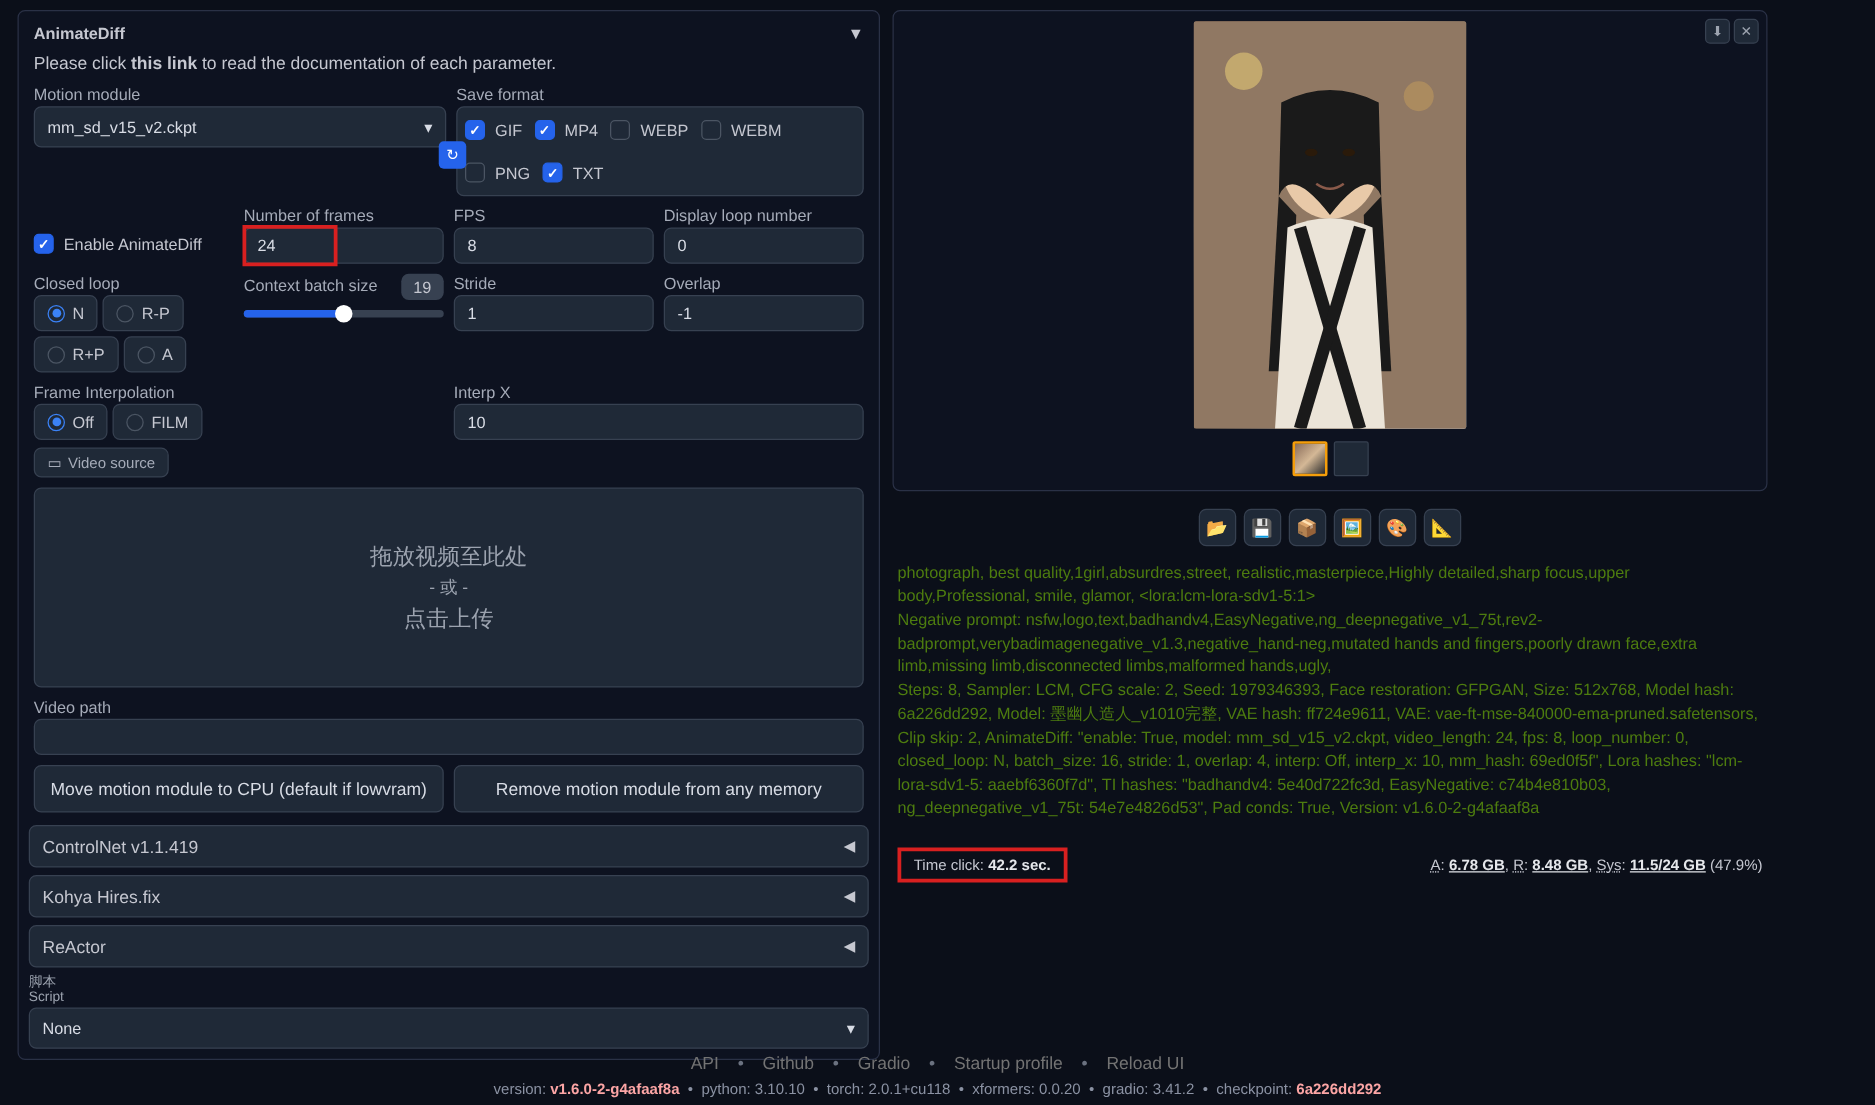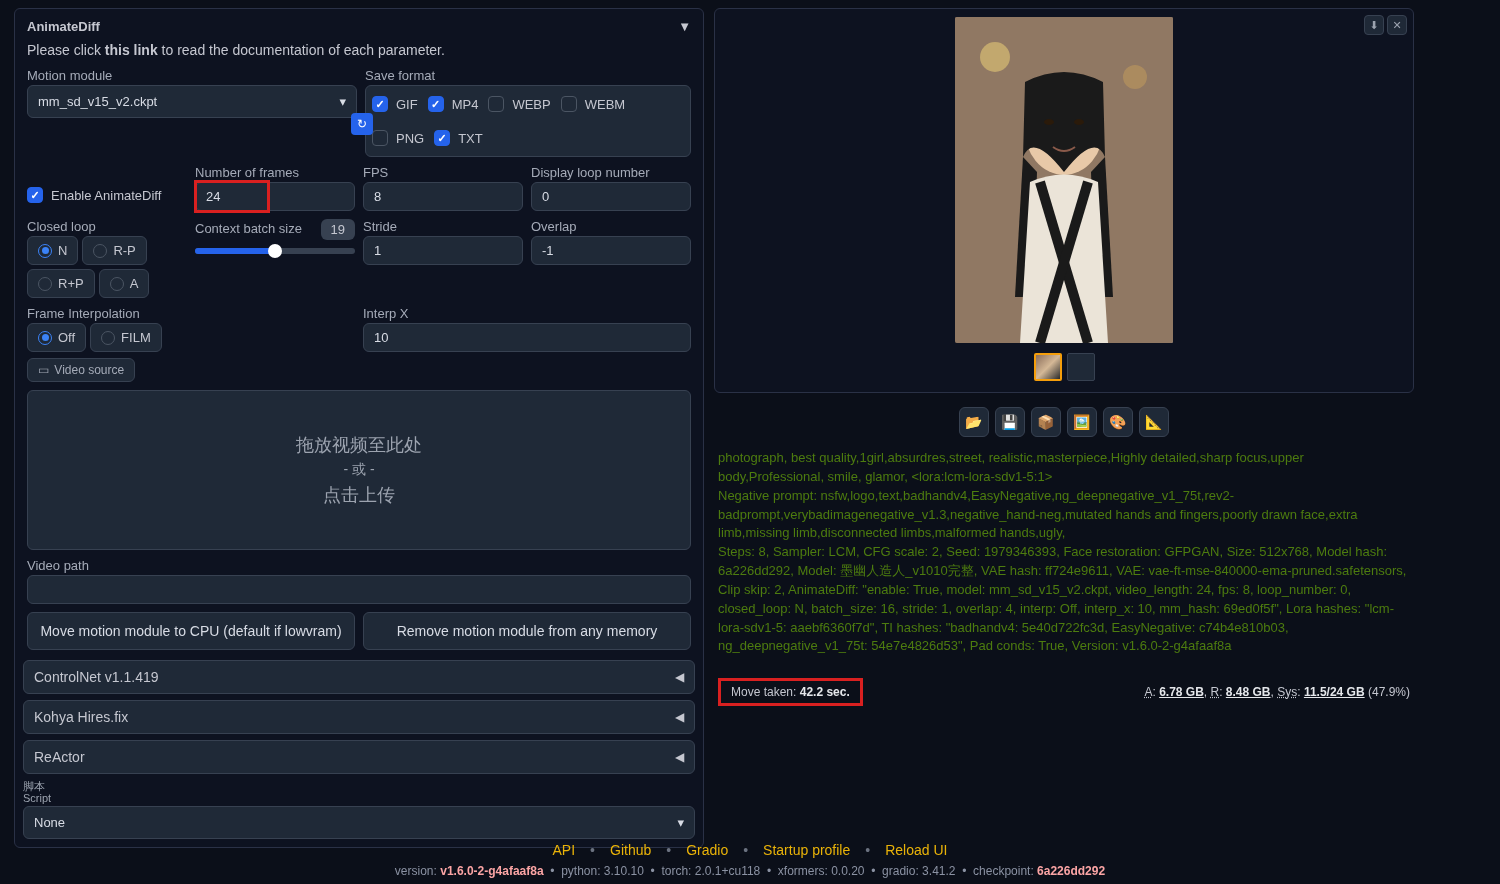--- a/index.html
+++ b/index.html
@@ -50,21 +50,21 @@
 .info-text { font-size: 13px; color: #4d7c0f; line-height: 1.45; padding: 4px; }
 .stats-row { display: flex; justify-content: space-between; align-items: center; padding: 4px; margin-top: 6px; }
 .time-box { border: 3px solid #d92020; padding: 4px 10px; font-size: 12px; }
 .time-box b { color: #e5e7eb; }
 .mem-stats { font-size: 12px; color: #c5c7d0; }
 .mem-stats .u { text-decoration: underline dotted; }
 .mem-stats b { color: #e5e7eb; text-decoration: underline; }
 .footer { position: absolute; bottom: 6px; left: 0; right: 0; text-align: center; font-size: 14px; color: #c5c7d0; }
 .footer-links { display: flex; justify-content: center; gap: 15px; margin-bottom: 6px; }
 .footer-links .sep { color: #6b7280; }
-.footer-links a { color: #eab308; font-weight: 500; }
+.footer-links a { color: #737373; font-weight: 500; }
 .footer-meta { font-size: 12px; color: #8b92a3; }
 .footer-meta b { color: #fca5a5; }
 .highlighted-input { position: relative; }
 .highlighted-input .input { position: relative; z-index: 0; }
 .highlighted-input::after { content: ""; position: absolute; top: -2px; left: -1px; right: 85px; bottom: -2px; border: 3px solid #d92020; pointer-events: none; z-index: 2; }
 .left-section { padding: 0 4px 4px; }
 .sec-row { display: flex; gap: 8px; margin-bottom: 8px; }
 </style>
 </head>
 <body>
@@ -309,21 +309,21 @@
     </div>
 
     <div class="info-text">
       <div>photograph, best quality,1girl,absurdres,street, realistic,masterpiece,Highly detailed,sharp focus,upper body,Professional, smile, glamor, &lt;lora:lcm-lora-sdv1-5:1&gt;</div>
       <div>Negative prompt: nsfw,logo,text,badhandv4,EasyNegative,ng_deepnegative_v1_75t,rev2-badprompt,verybadimagenegative_v1.3,negative_hand-neg,mutated hands and fingers,poorly drawn face,extra limb,missing limb,disconnected limbs,malformed hands,ugly,</div>
       <div>Steps: 8, Sampler: LCM, CFG scale: 2, Seed: 1979346393, Face restoration: GFPGAN, Size: 512x768, Model hash: 6a226dd292, Model: 墨幽人造人_v1010完整, VAE hash: ff724e9611, VAE: vae-ft-mse-840000-ema-pruned.safetensors, Clip skip: 2, AnimateDiff: "enable: True, model: mm_sd_v15_v2.ckpt, video_length: 24, fps: 8, loop_number: 0, closed_loop: N, batch_size: 16, stride: 1, overlap: 4, interp: Off, interp_x: 10, mm_hash: 69ed0f5f", Lora hashes: "lcm-lora-sdv1-5: aaebf6360f7d", TI hashes: "badhandv4: 5e40d722fc3d, EasyNegative: c74b4e810b03, ng_deepnegative_v1_75t: 54e7e4826d53", Pad conds: True, Version: v1.6.0-2-g4afaaf8a</div>
     </div>
 
     <div class="stats-row">
       <div class="time-box">
-        <span>Move taken: </span><b>42.2 sec.</b>
+        <span>Time click: </span><b>42.2 sec.</b>
       </div>
       <div class="mem-stats">
         <span class="u">A</span>: <b>6.78 GB</b>, <span class="u">R</span>: <b>8.48 GB</b>, <span class="u">Sys</span>: <b>11.5/24 GB</b> <span>(47.9%)</span>
       </div>
     </div>
   </div>
 </div>
 
 <div class="footer">
   <div class="footer-links">

